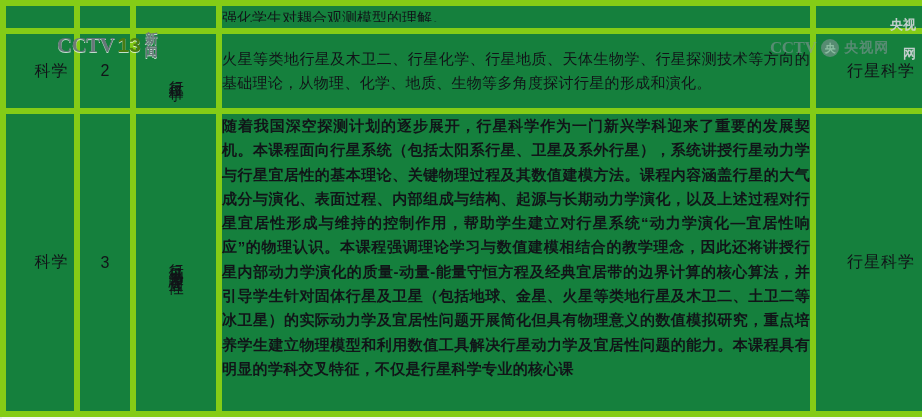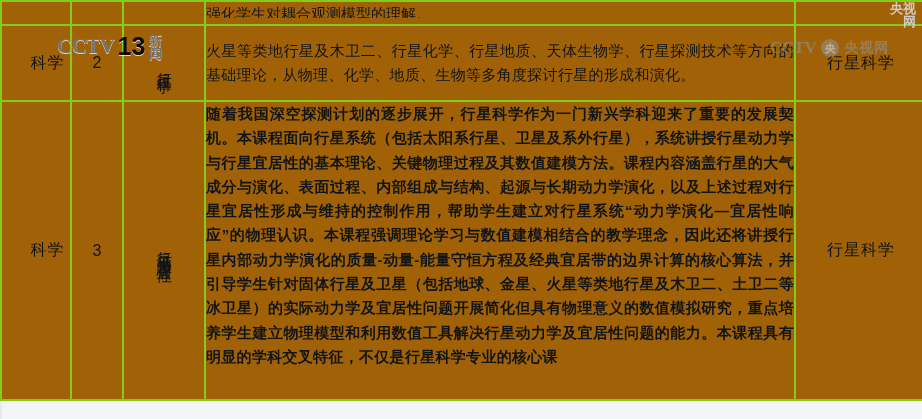--- a/index.html
+++ b/index.html
@@ -19,23 +19,23 @@
   
   .doc-table {
     position: absolute;
     left: 0;
     top: 0;
     width: 922px;
     border-collapse: collapse;
     table-layout: fixed;
   }
   .doc-table td {
-    border: 2px solid #84cc16;
+    border: 6px solid #84cc16;
     vertical-align: middle;
-    background: #a16207;
+    background: #15803d;
     color: #111418;
     font-size: 15px;
     padding: 0;
   }
   .c-subject { width: 68px;  text-align: center; }
   .c-num     { width: 50px;  text-align: center; }
   .c-name    { width: 80px;  text-align: center; }
   .c-desc    { width: 588px; text-align: justify; padding: 6px 9px 8px 9px; }
   .c-major   { width: 130px; text-align: center; }
 
@@ -87,22 +87,22 @@
     font-family: "Liberation Serif", serif;
     font-weight: bold;
     font-size: 21px;
     color: #6f7780;
     letter-spacing: -0.5px;
     text-shadow: 0 1px 0 rgba(255,255,255,0.8);
   }
   #cctv-bug .cctv-13 {
     font-family: "Liberation Sans", sans-serif;
     font-weight: bold;
-    font-size: 25px;
-    color: #000000;
+    font-size: 21px;
+    color: #4d7c0f;
     text-shadow: 0 1px 0 rgba(255,255,255,0.8);
   }
   #cctv-bug .cctv-news {
     display: flex;
     flex-direction: column;
     line-height: 1.0;
     font-size: 13px;
     font-weight: bold;
     color: #6f7780;
     margin-left: 1px;
@@ -152,21 +152,21 @@
     border-radius: 4px;
     color: #d3d7db;
     font-size: 13px;
     font-weight: bold;
     line-height: 13px;
     text-align: right;
     letter-spacing: 0;
     opacity: 0.9;
     pointer-events: none;
   }
-  #corner-wm span { display: block; }
+  #corner-wm span { display: block; margin-top: 16px; }
 
   
   #left-edge {
     position: absolute; left: 0; top: 0; width: 2px; height: 419px;
     background: #e8ebee;
   }
 </style>
 </head>
 <body>
 

